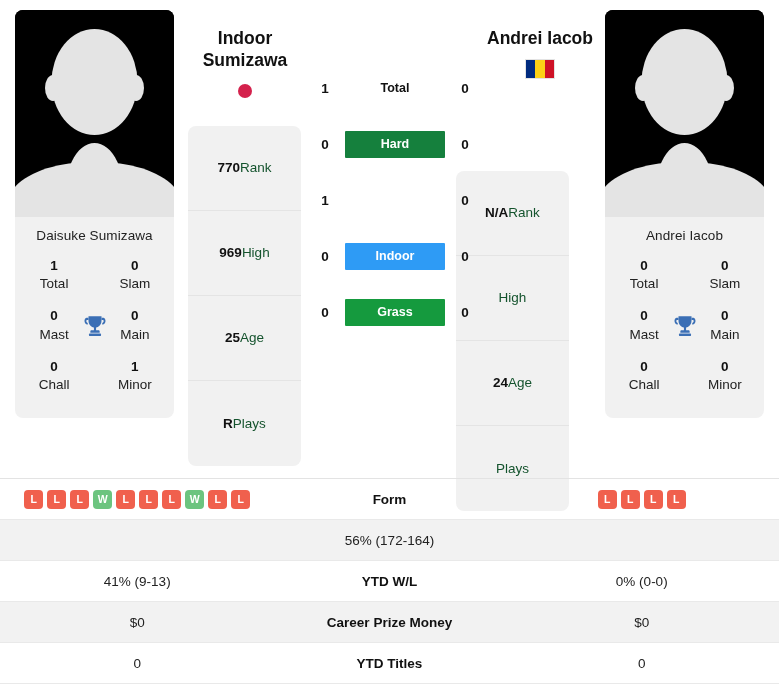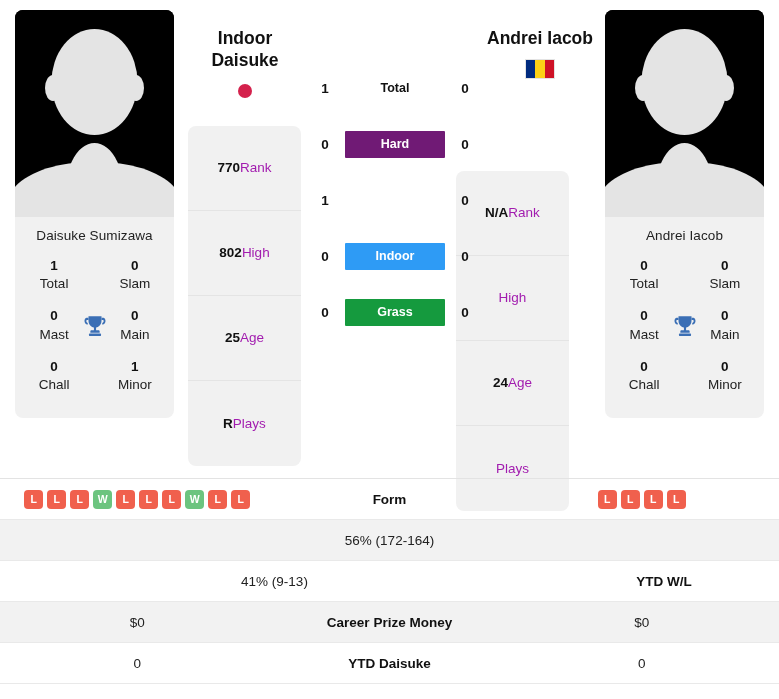--- a/index.html
+++ b/index.html
@@ -147,21 +147,21 @@
   .rank-cell:last-child { border-bottom: none; }
   .rank-cell .val {
     font-size: 13.5px;
     font-weight: bold;
     color: #111;
     line-height: 1.45;
     min-height: 1px;
   }
   .rank-cell .lbl {
     font-size: 13.5px;
-    color: #a21caf;
+    color: #14532d;
     line-height: 1.45;
   }
 
   
   .surface-area {
     position: absolute;
     left: 316px;
     top: 60px;
     width: 158px;
   }
@@ -187,21 +187,21 @@
     color: #ffffff;
     padding: 6px 0 7px;
     border-radius: 1px;
   }
   .surface-row .bar.plain {
     color: #111;
     background: transparent;
     font-size: 12.5px;
     font-weight: bold;
   }
-  .bar-hard   { background: #701a75; }
+  .bar-hard   { background: #15803d; }
   .bar-clay   { background: #e09304; }
   .bar-indoor { background: #2e9bf5; }
   .bar-grass  { background: #159a3e; }
 
   
   .stats-table {
     position: absolute;
     top: 478px;
     left: 0;
     width: 779px;
@@ -366,21 +366,21 @@
           <div class="cell">
             <div class="val">0</div>
             <div class="lbl">Minor</div>
           </div>
         </div>
       </div>
     </div>
 
     <div class="name-block left">
       <div class="pname">Indoor</div>
-      <div class="pname">Daisuke</div>
+      <div class="pname">Sumizawa</div>
       <div class="flag-wrap">
         <div class="flag-jp">
             <div class="dot"></div>
           </div>
       </div>
     </div>
 
     <div class="name-block right">
       <div class="pname">Andrei Iacob</div>
       <div class="flag-wrap">
@@ -391,21 +391,21 @@
         </div>
       </div>
     </div>
 
     <div class="rank-card left">
       <div class="rank-cell">
         <div class="val">770</div>
         <div class="lbl">Rank</div>
       </div>
       <div class="rank-cell">
-        <div class="val">802</div>
+        <div class="val">969</div>
         <div class="lbl">High</div>
       </div>
       <div class="rank-cell">
         <div class="val">25</div>
         <div class="lbl">Age</div>
       </div>
       <div class="rank-cell">
         <div class="val">R</div>
         <div class="lbl">Plays</div>
       </div>
@@ -487,28 +487,29 @@
       </div>
     </div>
 
     <div class="stat-row shaded">
       <div class="side left-side">56% (172-164)</div>
     </div>
 
     <div class="stat-row">
       <div class="side left-side">41% (9-13)</div>
       <div class="mid">YTD W/L</div>
+      <div class="side right-side">0% (0-0)</div>
     </div>
 
     <div class="stat-row shaded">
       <div class="side left-side">$0</div>
       <div class="mid">Career Prize Money</div>
       <div class="side right-side">$0</div>
     </div>
 
     <div class="stat-row">
       <div class="side left-side">0</div>
-      <div class="mid">YTD Daisuke</div>
+      <div class="mid">YTD Titles</div>
       <div class="side right-side">0</div>
     </div>
 
   </div>
 </div>
 
 </body></html>

